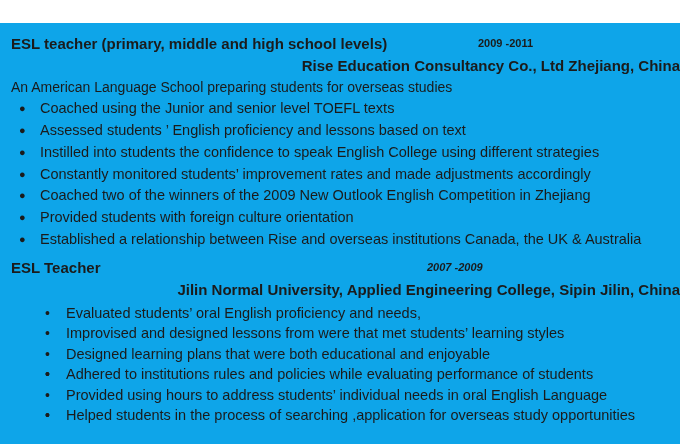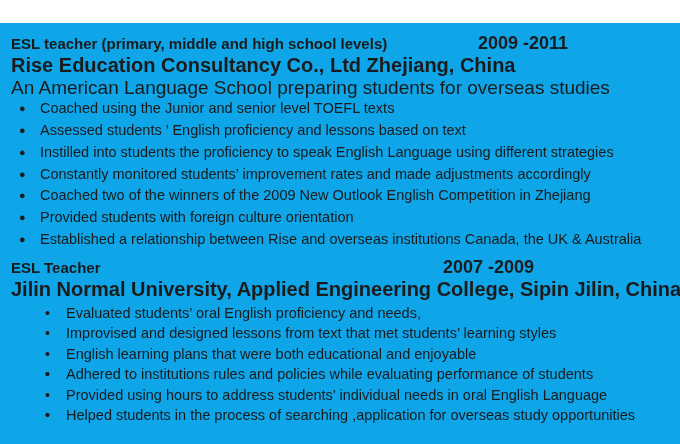--- a/index.html
+++ b/index.html
@@ -19,32 +19,33 @@
     position: relative;
     font-weight: bold;
     font-size: 15px;
     line-height: 21.8px;
     white-space: nowrap;
   }
   .dates {
     position: absolute;
     top: 0;
     font-weight: bold;
-    font-size: 18px;
+    font-size: 11px;
   }
   .dates-1 { left: 467px; }
-  .dates-2 { left: 432px; }
+  .dates-2 { left: 416px; font-style: italic; }
   .company {
     font-weight: bold;
-    font-size: 20px;
+    font-size: 15px;
     line-height: 21.8px;
     white-space: nowrap;
+    text-align: right;
   }
   .desc {
-    font-size: 19px;
+    font-size: 14px;
     line-height: 21.8px;
     white-space: nowrap;
   }
   ul.bullets {
     list-style: none;
     margin: 0;
     padding: 0;
   }
   ul.bullets li {
     position: relative;
@@ -82,38 +83,38 @@
   <section class="sec-1">
     <div class="job-header">
       <span>ESL teacher (primary, middle and high school levels)</span>
       <span class="dates dates-1">2009 -2011</span>
     </div>
     <div class="company">Rise Education Consultancy Co., Ltd Zhejiang, China</div>
     <div class="desc">An American Language School preparing students for overseas studies</div>
     <ul class="bullets">
       <li><span class="marker">●</span><span>Coached using the Junior and senior level TOEFL texts</span></li>
       <li><span class="marker">●</span><span>Assessed students ’ English proficiency and lessons based on text</span></li>
-      <li><span class="marker">●</span><span>Instilled into students the proficiency to speak English Language using different strategies</span></li>
+      <li><span class="marker">●</span><span>Instilled into students the confidence to speak English College using different strategies</span></li>
       <li><span class="marker">●</span><span>Constantly monitored students’ improvement rates and made adjustments accordingly</span></li>
       <li><span class="marker">●</span><span>Coached two of the winners of the 2009 New Outlook English Competition in Zhejiang</span></li>
       <li><span class="marker">●</span><span>Provided students with foreign culture orientation</span></li>
       <li><span class="marker">●</span><span>Established a relationship between Rise and overseas institutions Canada, the UK &amp; Australia</span></li>
     </ul>
   </section>
 
   <section class="sec-2">
     <div class="job-header">
       <span>ESL Teacher</span>
       <span class="dates dates-2">2007 -2009</span>
     </div>
     <div class="company">Jilin Normal University, Applied Engineering College, Sipin Jilin, China</div>
     <ul class="bullets">
       <li><span class="marker">•</span><span>Evaluated students’ oral English proficiency and needs,</span></li>
-      <li><span class="marker">•</span><span>Improvised and designed lessons from text that met students’ learning styles</span></li>
-      <li><span class="marker">•</span><span>English learning plans that were both educational and enjoyable</span></li>
+      <li><span class="marker">•</span><span>Improvised and designed lessons from were that met students’ learning styles</span></li>
+      <li><span class="marker">•</span><span>Designed learning plans that were both educational and enjoyable</span></li>
       <li><span class="marker">•</span></li>
       <li><span class="marker">•</span><span>Adhered to institutions rules and policies while evaluating performance of students</span></li>
       <li><span class="marker">•</span><span>Provided using hours to address students’ individual needs in oral English Language</span></li>
       <li><span class="marker">•</span></li>
       <li><span class="marker">•</span><span>Helped students in the process of searching ,application for overseas study opportunities</span></li>
     </ul>
   </section>
 
 </div>
 

